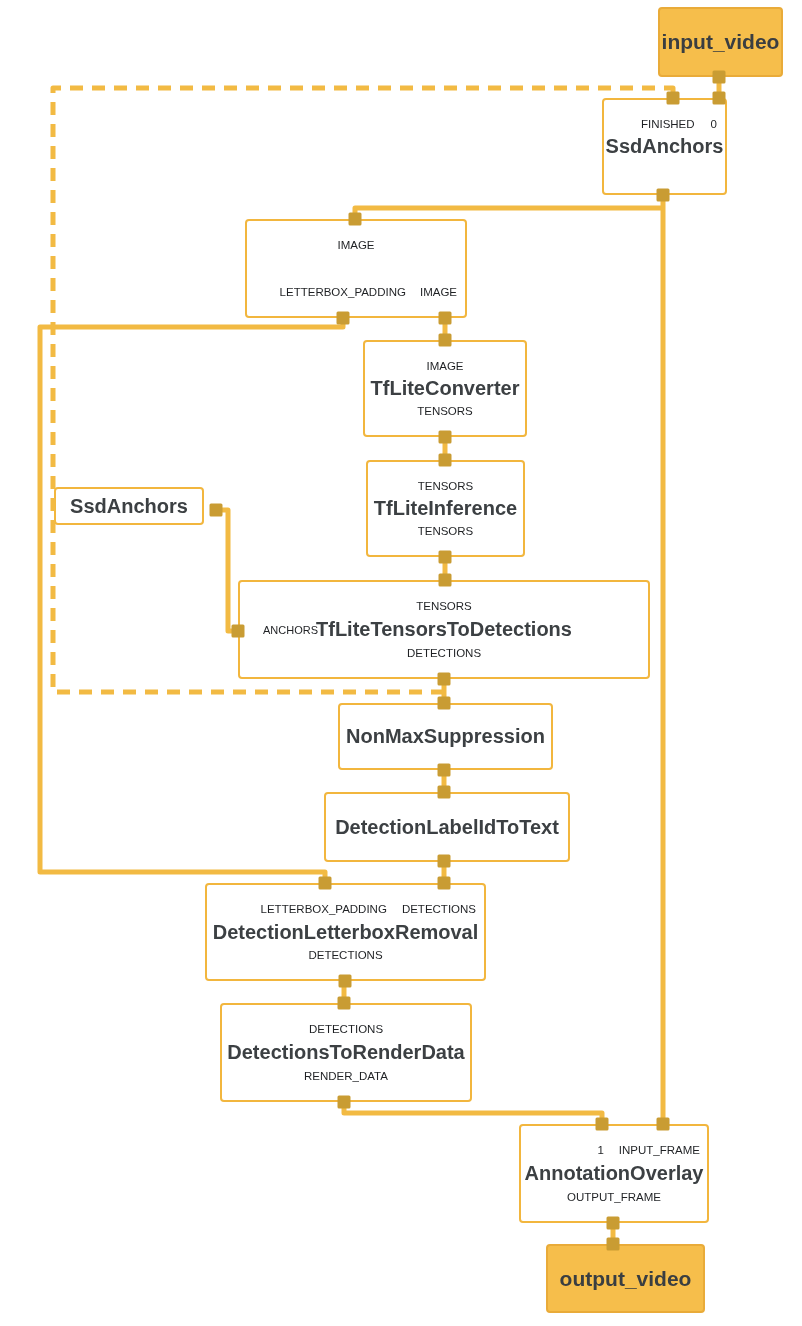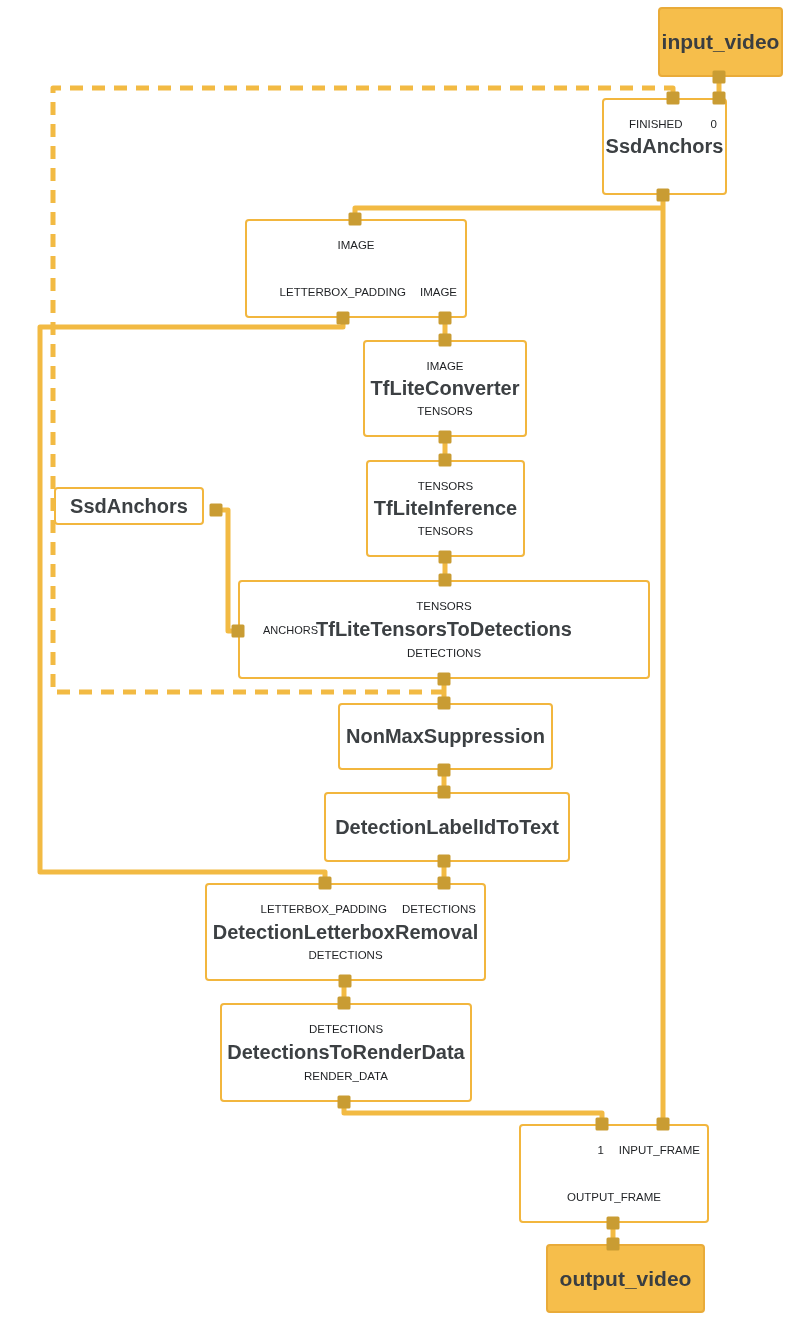--- a/index.html
+++ b/index.html
@@ -9,21 +9,21 @@
   .edge{fill:none;stroke:#f2ba43;stroke-width:5;stroke-linejoin:round;stroke-linecap:butt;}
   .edge.dashed{stroke-dasharray:13 9;}
   .port{fill:#c99c33;}
   .node{position:absolute;z-index:1;box-sizing:border-box;background:#ffffff;
         border:2.5px solid #f2b63e;border-radius:4px;display:flex;flex-direction:column;
         justify-content:space-between;padding:17px 6px;}
   .node.io{background:#f6be4b;border-color:#e9ab39;align-items:center;justify-content:center;}
   .io-label{font-weight:bold;font-size:21px;color:#3a3e41;white-space:nowrap;}
   .prow{display:flex;min-height:14px;line-height:14px;font-size:11.5px;color:#1f2124;}
   .prow.center{justify-content:center;}
-  .prow.right{justify-content:flex-end;gap:28px;padding-right:2px;}
+  .prow.right{justify-content:flex-end;gap:16px;padding-right:2px;}
   .plabel{white-space:nowrap;}
   .title{flex:1;display:flex;align-items:center;justify-content:center;
          font-weight:bold;font-size:20px;color:#3c4043;white-space:nowrap;}
   .anchors-label{position:absolute;left:23px;top:50%;transform:translateY(-50%);
                  font-size:11px;color:#1f2124;}
 </style>
 </head>
 <body>
 
 <div class="canvas">
@@ -113,20 +113,21 @@
     <div class="prow center">
       <span class="plabel">RENDER_DATA</span>
     </div>
   </div>
 
   <div class="node" style="left:519px;top:1124px;width:190px;height:99px">
     <div class="prow right" style="gap:15px;padding-right:1px">
       <span class="plabel">1</span>
       <span class="plabel">INPUT_FRAME</span>
     </div>
+    <div class="title">AnnotationOverlay</div>
     <div class="prow center">
       <span class="plabel">OUTPUT_FRAME</span>
     </div>
   </div>
 
   <div class="node io" style="left:546px;top:1244px;width:159px;height:69px">
     <span class="io-label">output_video</span>
   </div>
 
   <svg class="edges" width="802" height="1326" viewBox="0 0 802 1326">

